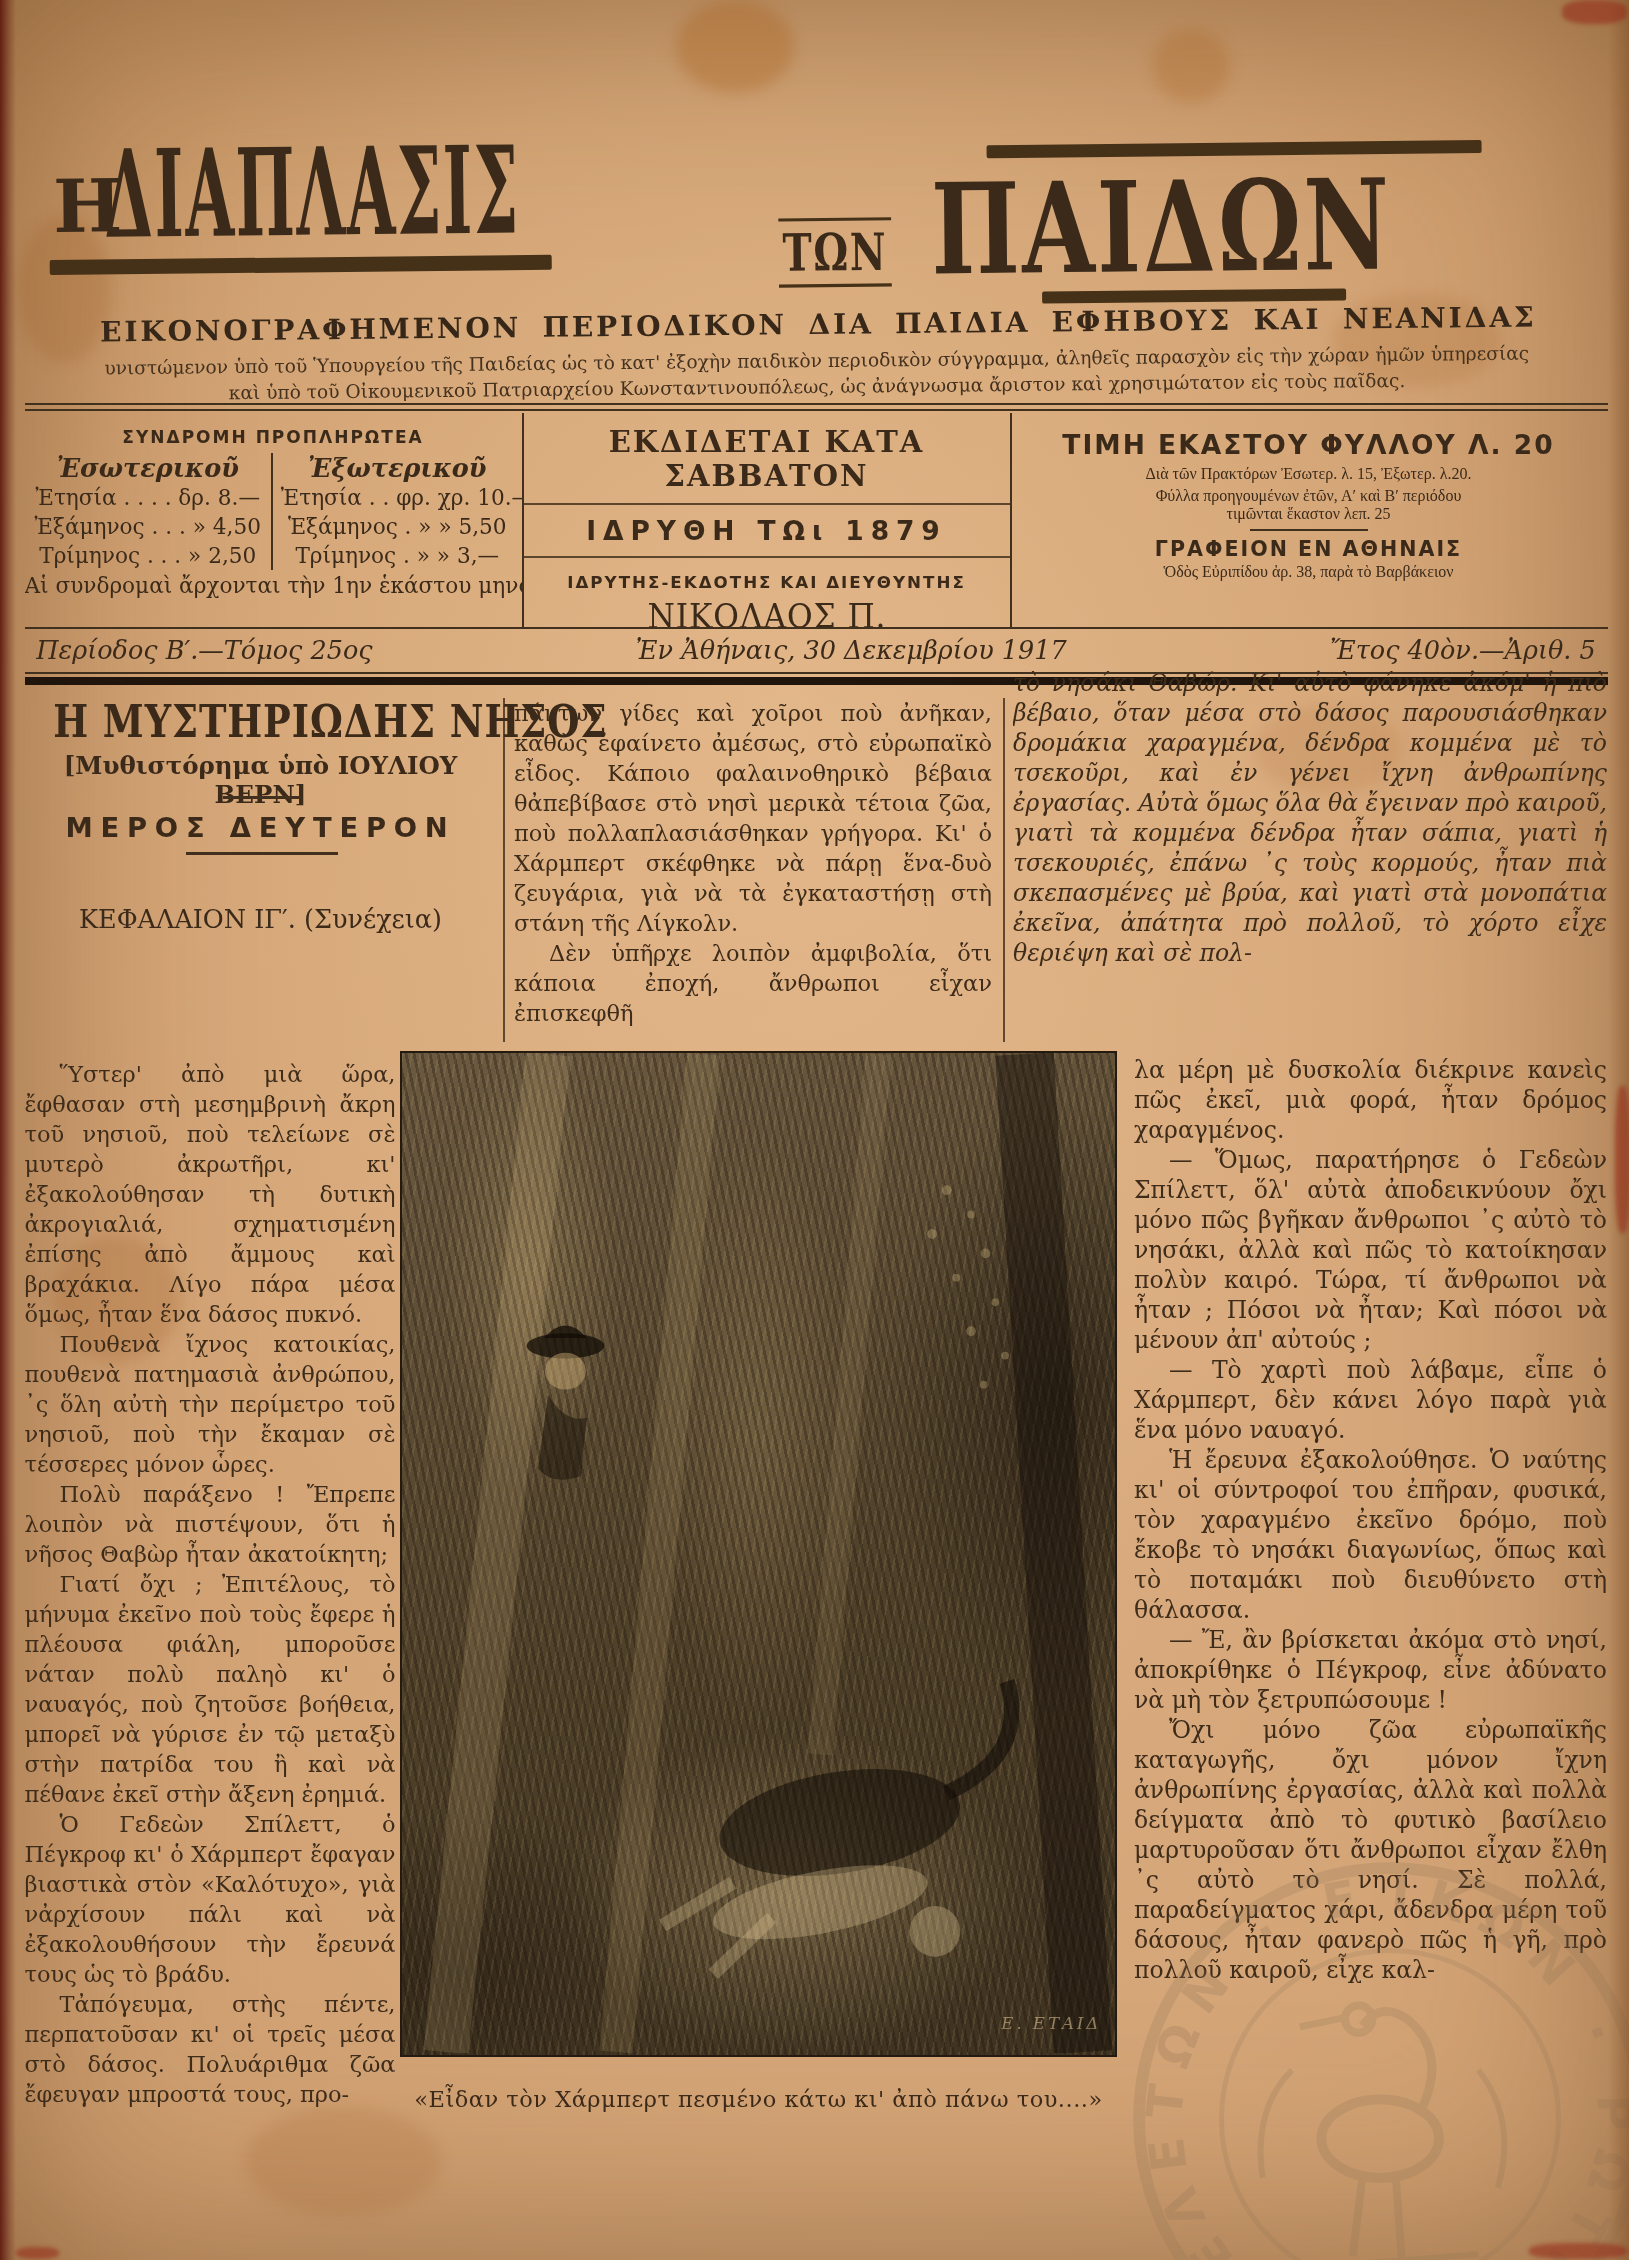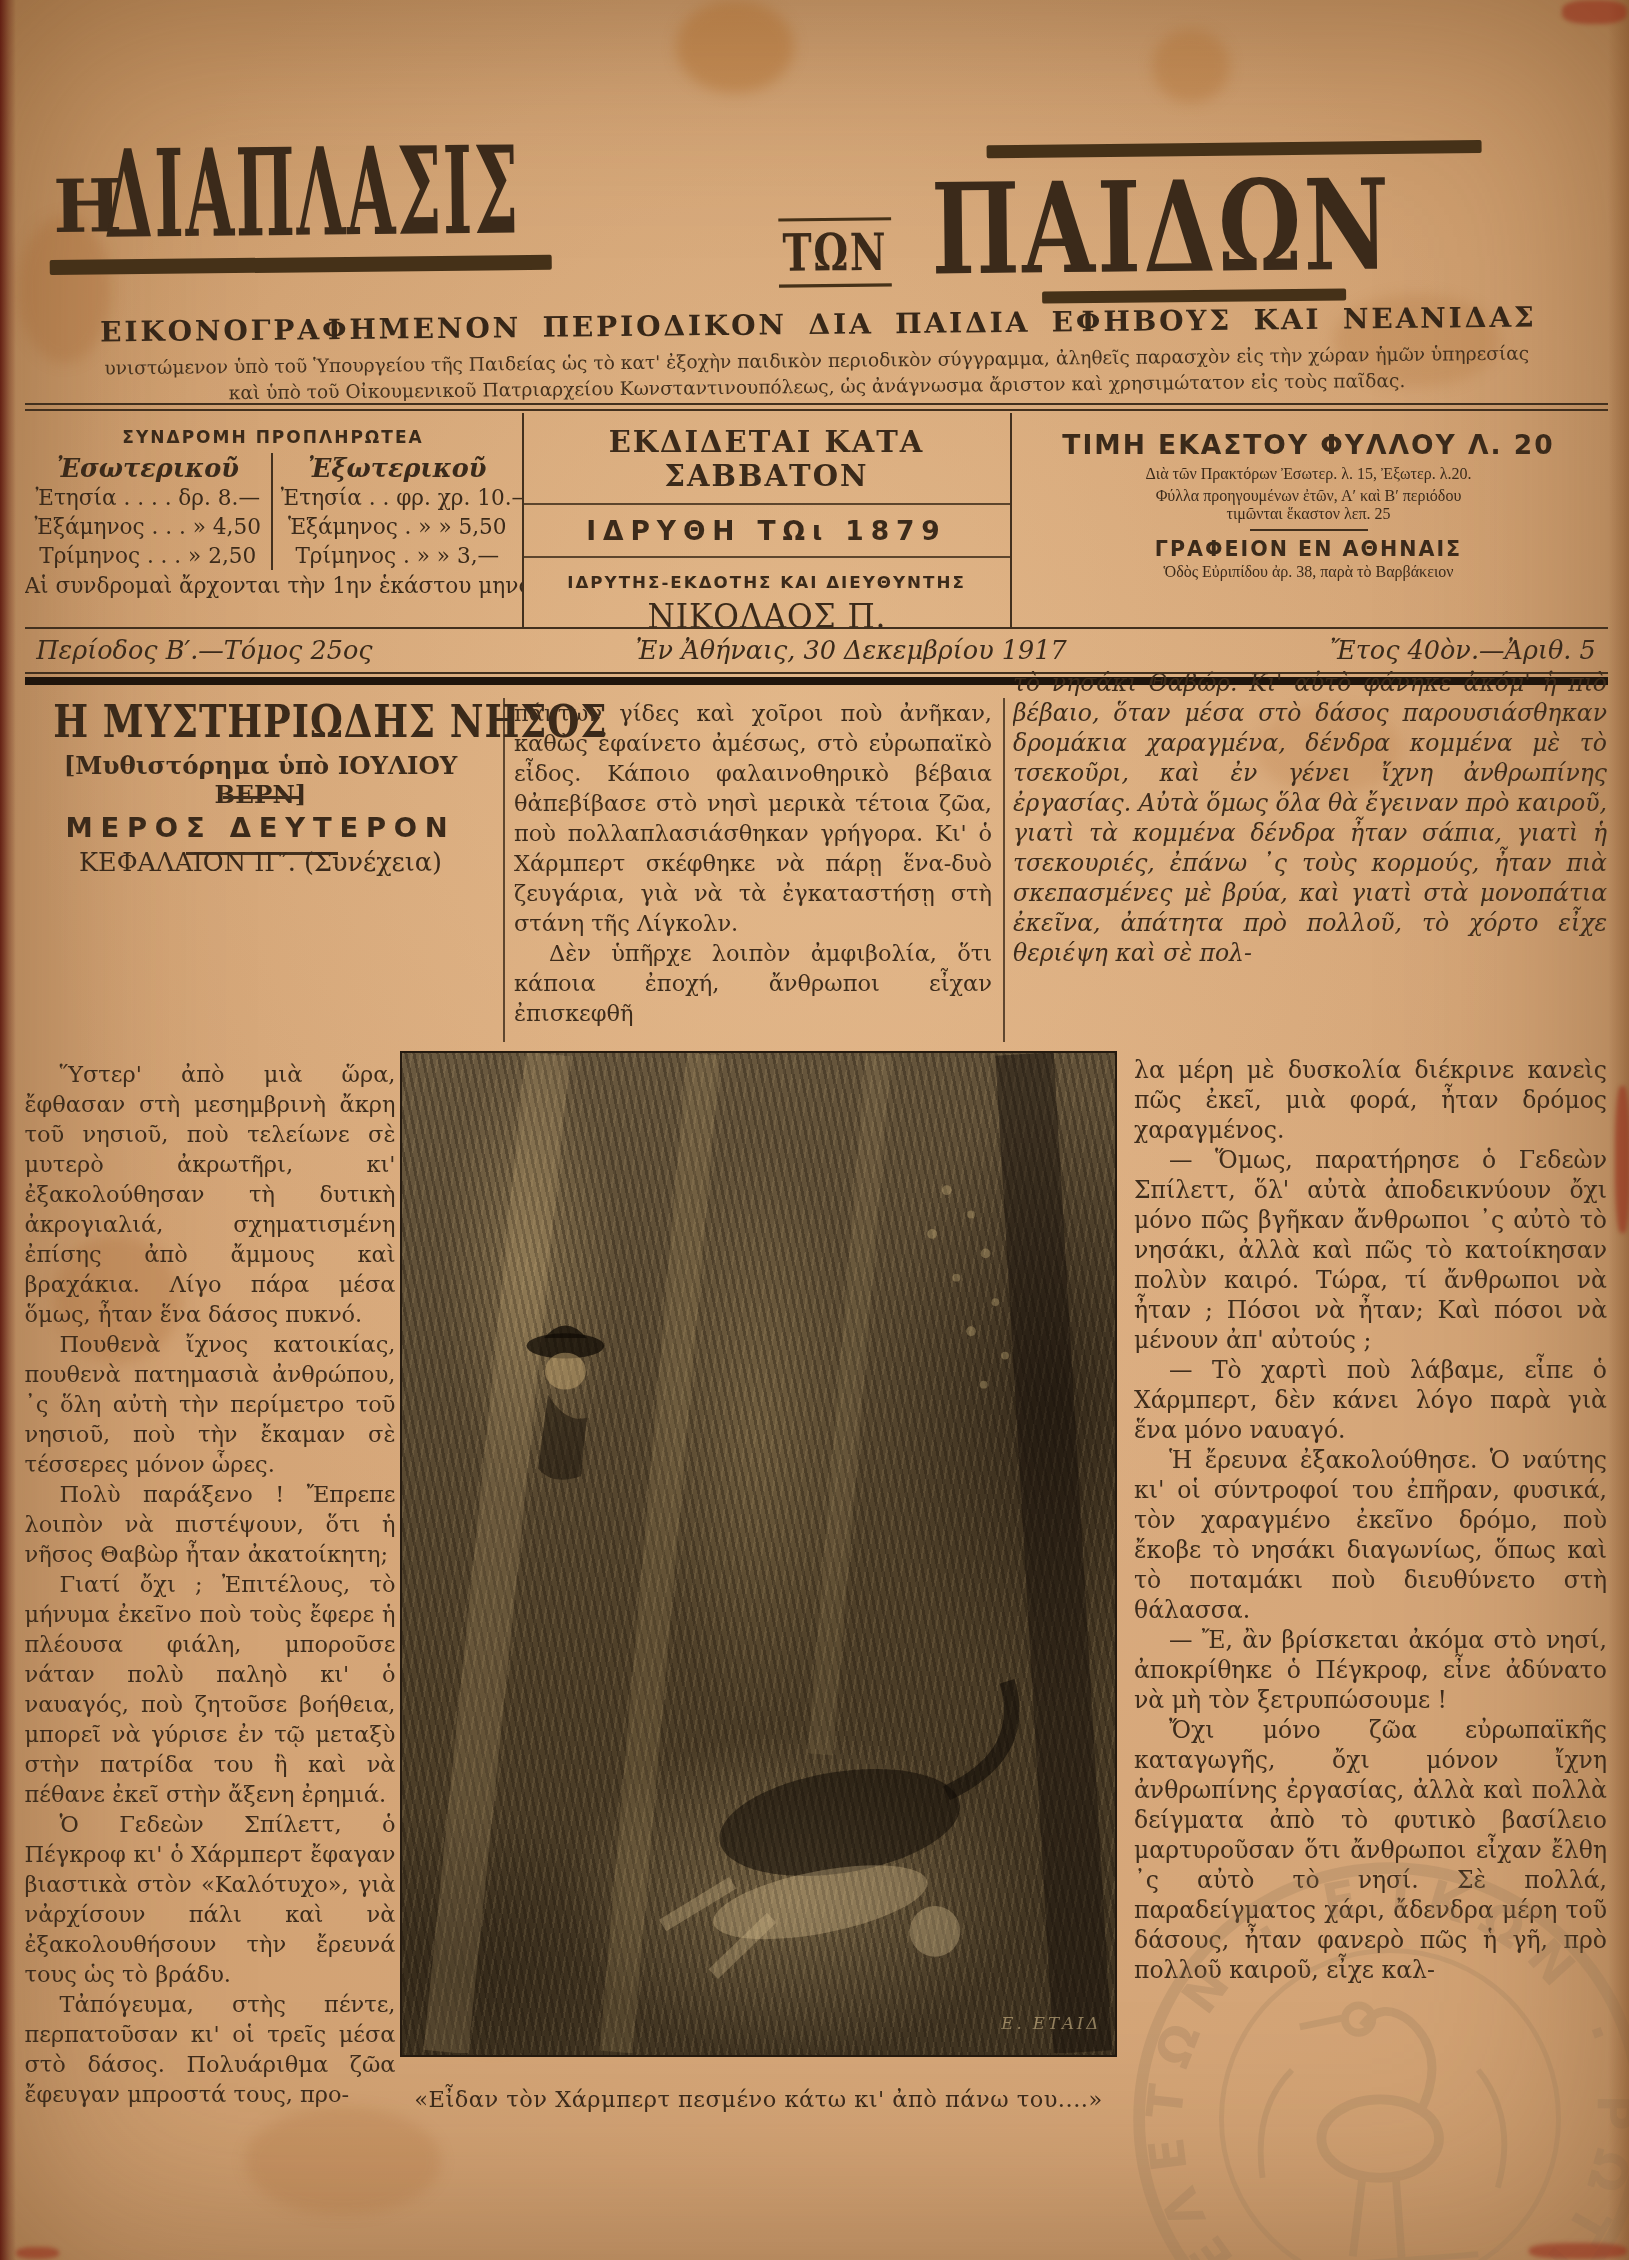--- a/index.html
+++ b/index.html
@@ -58,21 +58,21 @@
 
   
   .dateline { position:absolute; left:24.5px; top:631px; width:1583px; display:flex; justify-content:space-between; font-style:italic; font-size:25.5px; padding:3.9px 11.8px 0 11.8px; }
 
   
   .art-title  { position:absolute; left:24.5px; top:696px; width:472px; font-size:42px; font-weight:bold; letter-spacing:1px; transform:scale(.88,1.05); transform-origin:center top; white-space:nowrap; }
   .art-byline { position:absolute; left:24.5px; top:751px; width:472px; font-size:24.5px; font-weight:600; }
   .art-rule1  { position:absolute; left:223px; top:796px; width:78px;  height:2.9px; background:#42301e; }
   .art-part   { position:absolute; left:24.5px; top:812px; width:472px; font-size:27.4px; font-weight:bold; letter-spacing:7.8px; }
   .art-rule2  { position:absolute; left:186px; top:852px; width:152px; height:2.9px; background:#42301e; }
-  .art-chap   { position:absolute; left:24.5px; top:847px; width:472px; font-size:25.5px; }
+  .art-chap   { position:absolute; left:24.5px; top:904px; width:472px; font-size:25.5px; }
 
   
   .coltext { font-size:22.5px; line-height:30px; text-align:justify; color:#3e2c1b; }
   .coltext p { text-indent:35px; }
   .c3 { font-size:23.5px; line-height:30px; }
   .col1u { position:absolute; left:24.5px;   top:880px;  width:472px; height:169px; overflow:hidden; }
   .col1l { position:absolute; left:24.5px;   top:1059px; width:371px; height:1159px; overflow:hidden; }
   .col2  { position:absolute; left:514px;  top:698px;  width:478px; height:343px; overflow:hidden; }
   .col3u { position:absolute; left:1013px; top:668px;  width:594px; height:349px; overflow:hidden;font-style:italic; }
   .col3l { position:absolute; left:1134px; top:1055px; width:473px; height:1070px; overflow:hidden; }

